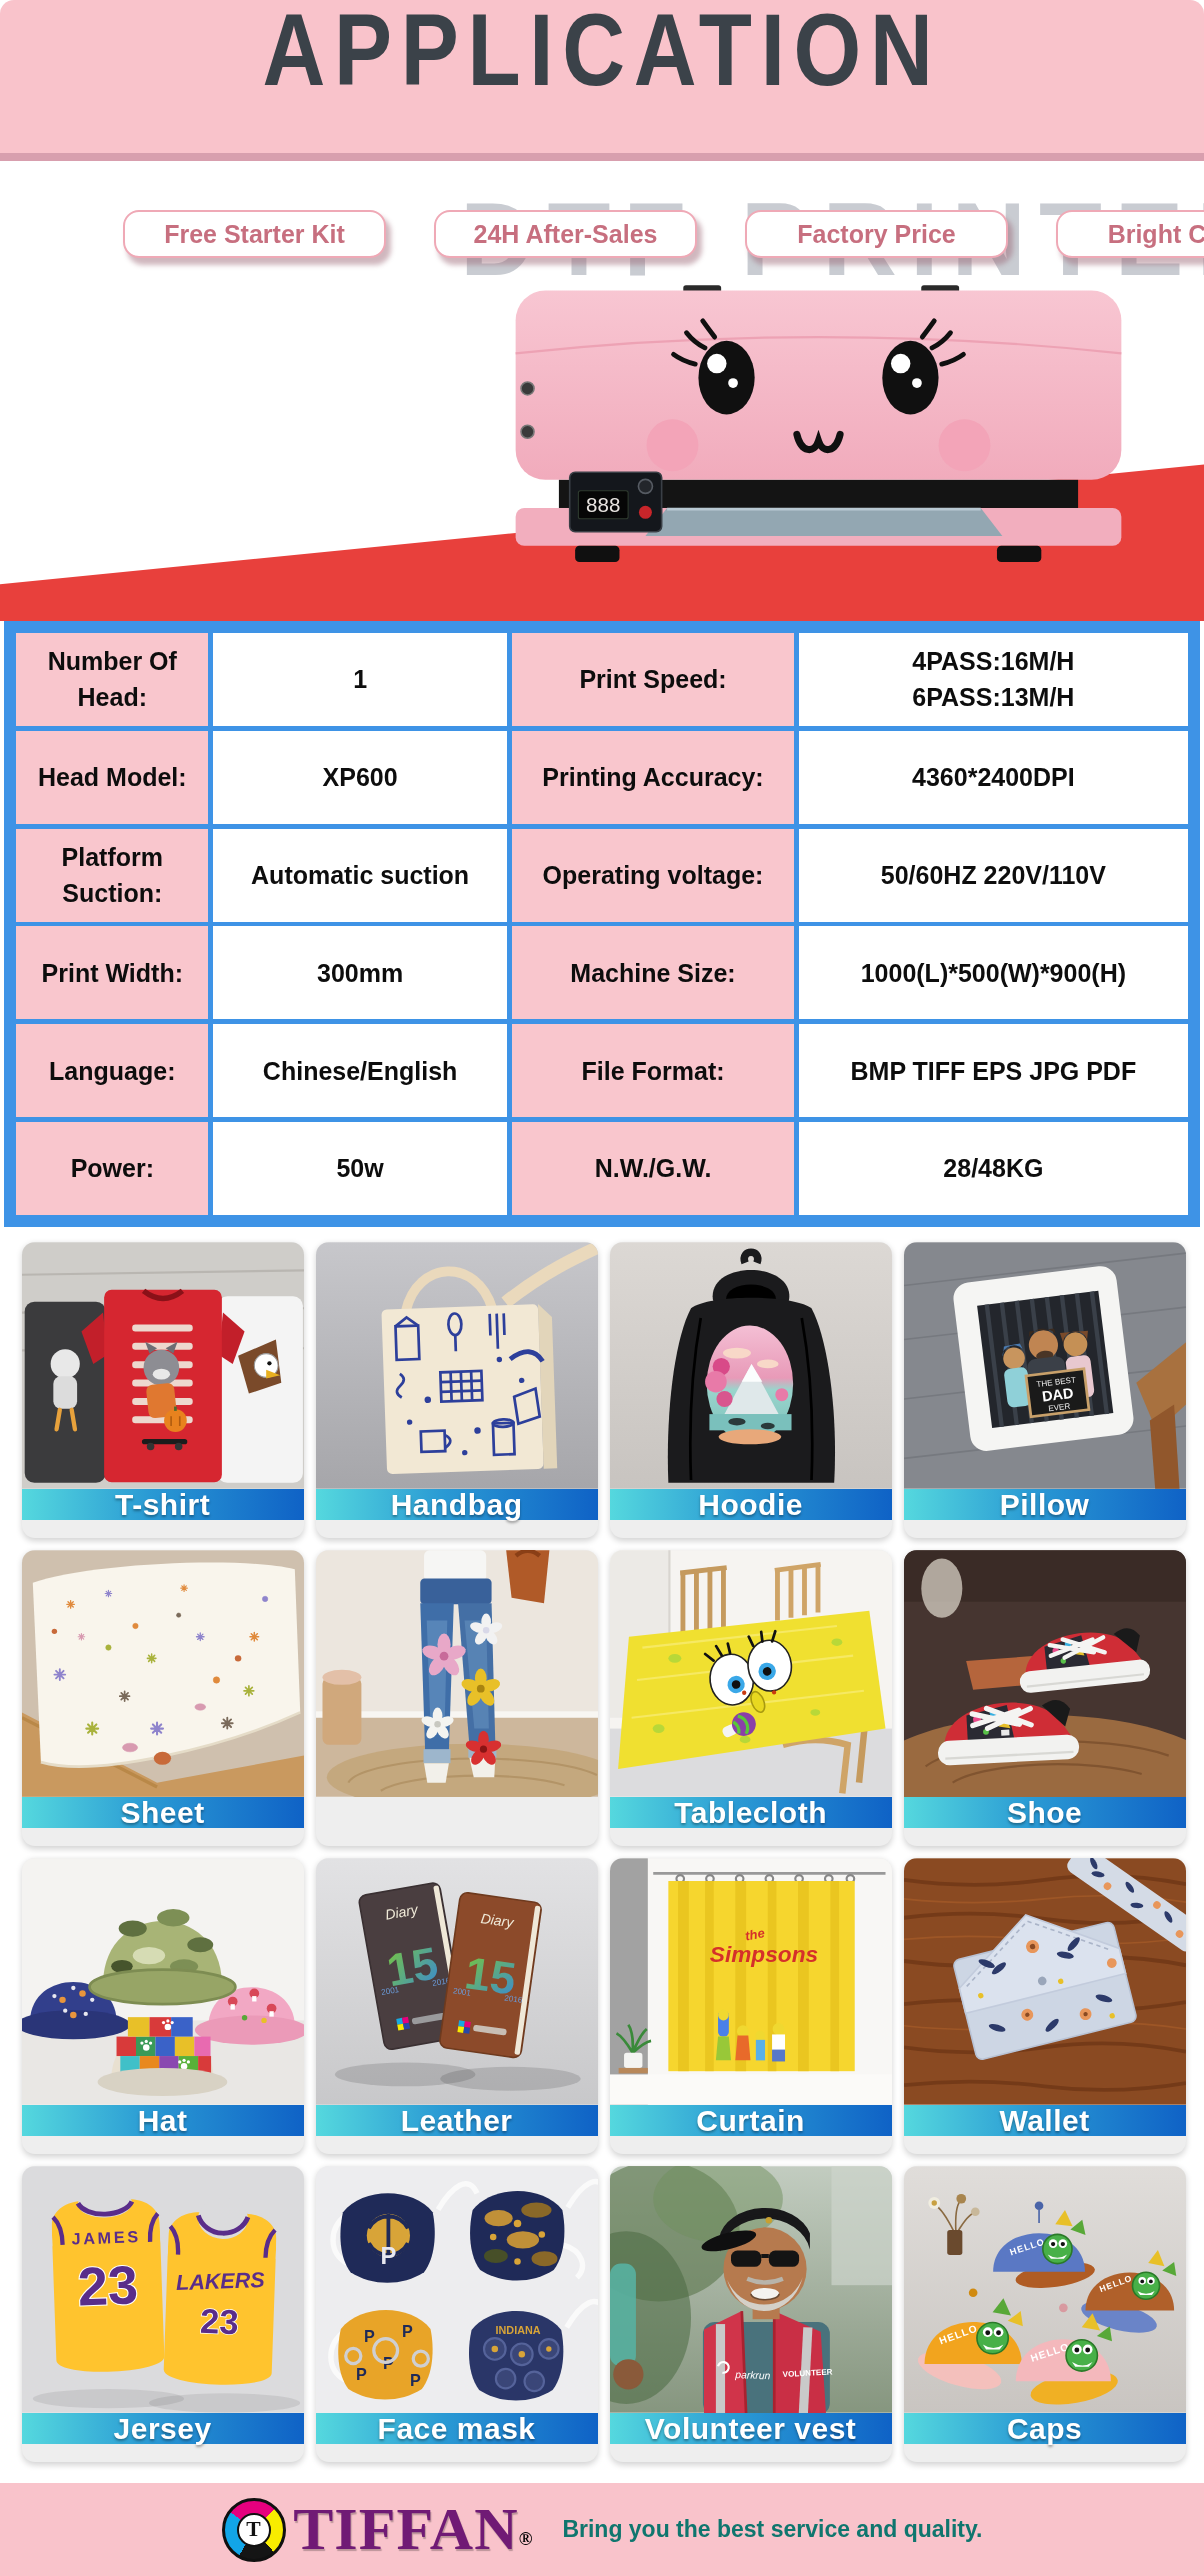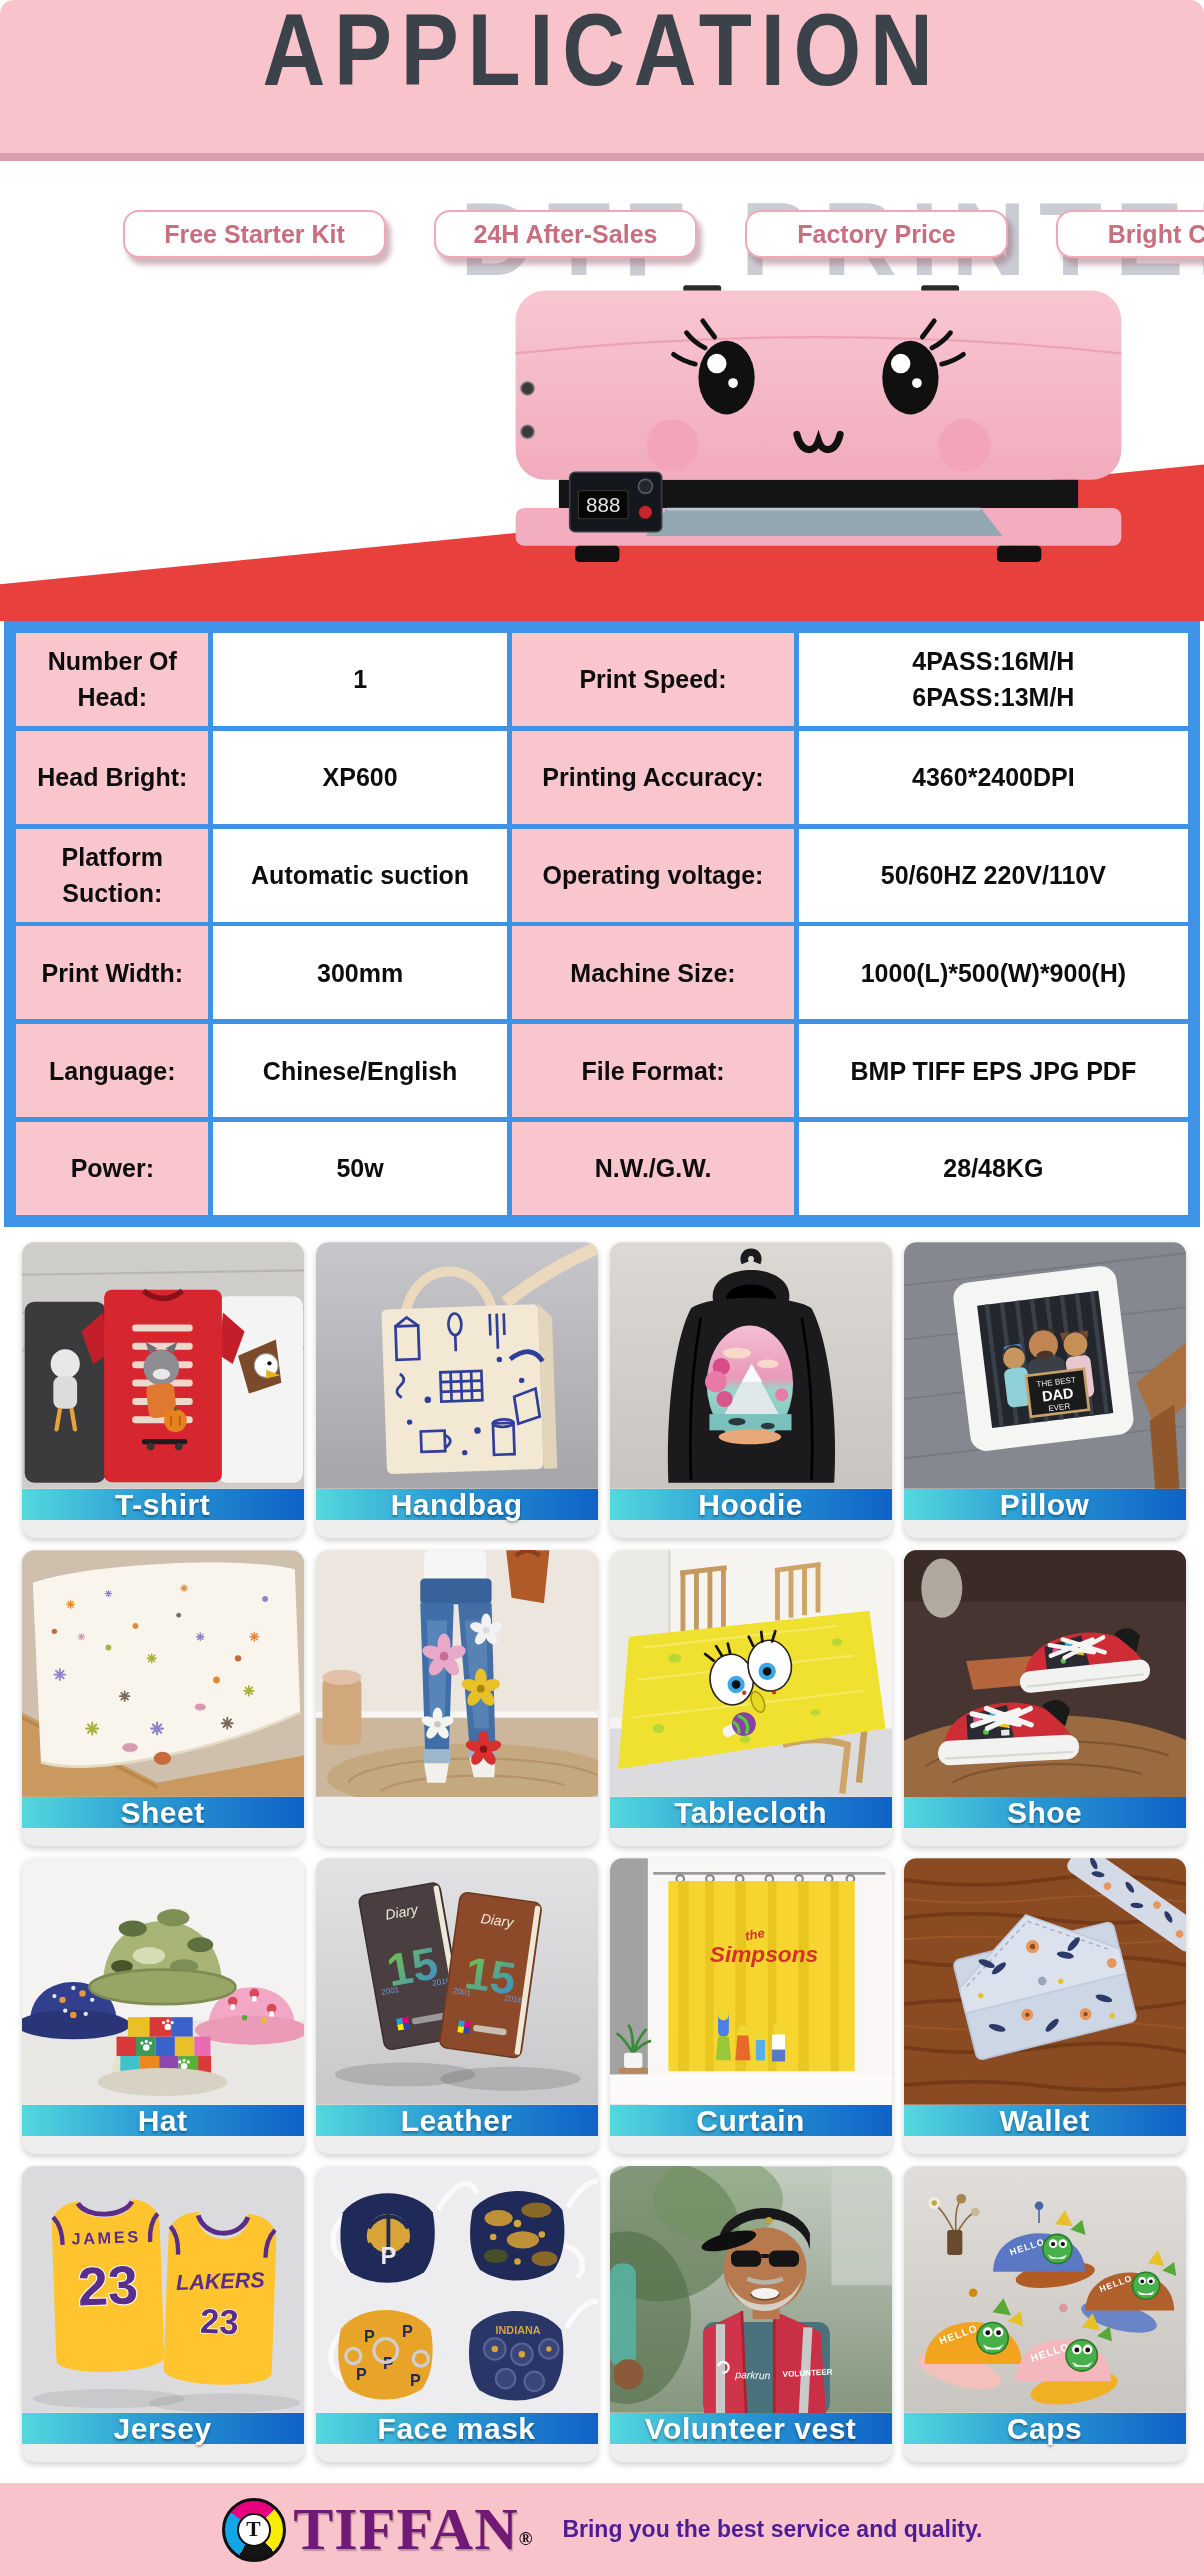--- a/index.html
+++ b/index.html
@@ -56,21 +56,21 @@
   .brand{display:flex;align-items:center;gap:7.6px}
   .logo-badge{width:64px;height:64px;border-radius:50%;border:3.2px solid #101010;
     background:conic-gradient(from 210deg,#12a5e8 0 27%,#e6007e 27% 54%,#f8ec00 54% 80%,#151515 80% 100%);
     display:flex;align-items:center;justify-content:center}
   .logo-badge .inner{width:34px;height:34px;border-radius:50%;background:#fff;border:2.7px solid #101010;
     display:flex;align-items:center;justify-content:center;font-family:"Liberation Serif","DejaVu Serif",serif;
     font-weight:bold;font-size:21.6px;color:#101010}
   .brand-name{font-family:"Liberation Serif","DejaVu Serif",serif;font-weight:bold;font-size:60px;color:#701a75;
     letter-spacing:1.1px;text-shadow:1.1px 1.6px 1.1px rgba(0,0,0,.25)}
   .brand-reg{font-size:18.4px;vertical-align:super;font-family:"Liberation Serif","DejaVu Serif",serif;font-weight:bold}
-  .tagline{font-size:23px;font-weight:700;color:#4c1d95}
+  .tagline{font-size:23px;font-weight:700;color:#0f766e}
   text{font-family:"Liberation Sans","DejaVu Sans",sans-serif}
 </style>
 </head>
 <body>
 
 <svg width="0" height="0" style="position:absolute" aria-hidden="true">
   <defs>
     <linearGradient id="gPr" x1="0" y1="0" x2="0" y2="1">
         <stop offset="0" stop-color="#f8c6d2"></stop>
         <stop offset="1" stop-color="#f1abbc"></stop>
@@ -180,21 +180,21 @@
     </div>
   </section>
 
   <section class="spec-table">
     <div class="t-cell label">Number Of Head:</div>
     <div class="t-cell">1</div>
     <div class="t-cell label">Print Speed:</div>
     <div class="t-cell">4PASS:16M/H
 6PASS:13M/H</div>
 
-    <div class="t-cell label">Head Bright:</div>
+    <div class="t-cell label">Head Model:</div>
     <div class="t-cell">XP600</div>
     <div class="t-cell label">Printing Accuracy:</div>
     <div class="t-cell">4360*2400DPI</div>
 
     <div class="t-cell label">Platform Suction:</div>
     <div class="t-cell">Automatic suction</div>
     <div class="t-cell label">Operating voltage:</div>
     <div class="t-cell">50/60HZ 220V/110V</div>
 
     <div class="t-cell label">Print Width:</div>

